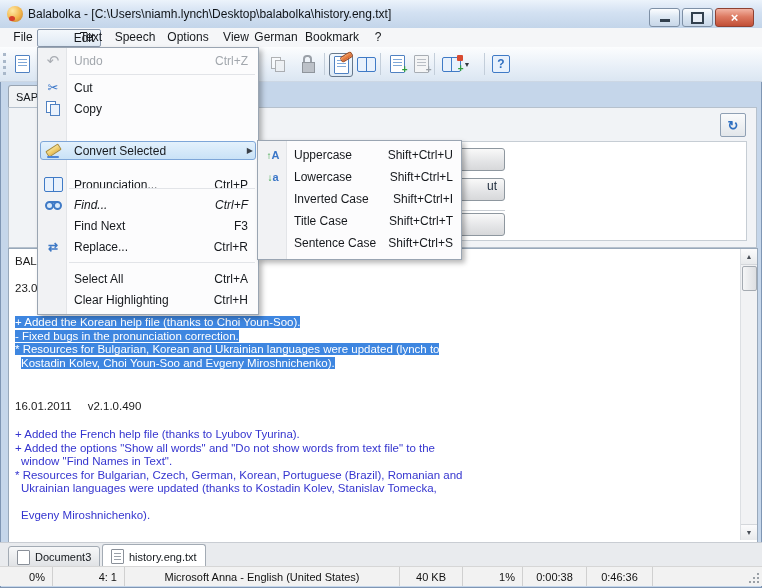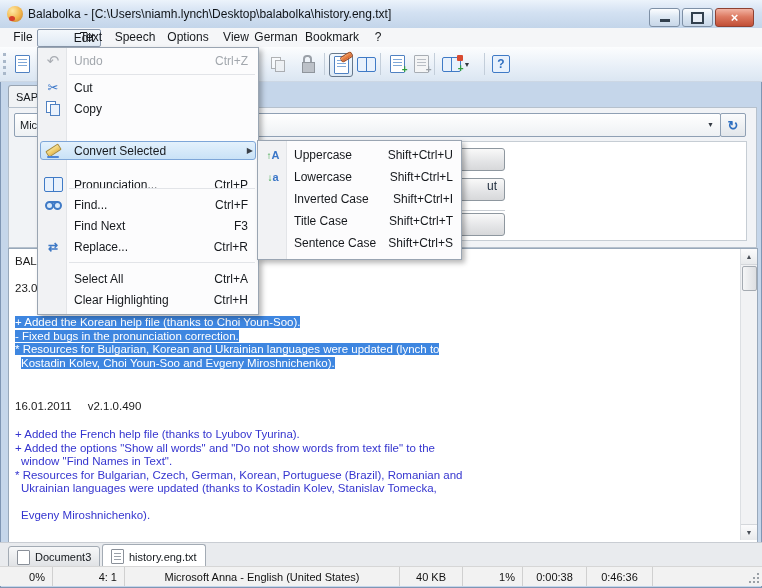--- a/index.html
+++ b/index.html
@@ -227,24 +227,20 @@
     <div class="tb-sep" style="left:484px;"></div>
     <div class="tb-btn" style="left:489px;">
         <span class="ico-help">?</span>
       </div>
   </div>
 
   <div id="sapi-tab" class="abs">
       <span>SAPI</span>
     </div>
   <div id="voice-panel" class="abs">
-    <div id="voice-combo">
-      <span>Mic</span>
-      <span id="combo-arrow">▼</span>
-    </div>
     <div id="refresh-btn">
         <span>↻</span>
       </div>
     <div id="inner-panel">
       <div class="cut-btn" style="top:6px;"></div>
       <div class="cut-btn" style="top:36px;">
           <span>ut</span>
         </div>
       <div id="inner-sep"></div>
       <div class="cut-btn" style="top:71px;"></div>
@@ -335,21 +331,21 @@
       <span class="sub-arrow">▶</span>
     </div>
     <div class="mrow" style="top:126px;">
       <span class="mi-ico">
           <span class="ico-book"></span>
         </span>
       <span class="lbl">Pronunciation...</span>
       <span class="sct">Ctrl+P</span>
     </div>
     <div class="msep" style="top:140px;"></div>
-    <div class="mrow" style="top:146px;">
+    <div class="mrow" style="top:146px;font-style:italic;">
       <span class="mi-ico">
           <span class="ico-binoc"></span>
         </span>
       <span class="lbl">Find...</span>
       <span class="sct">Ctrl+F</span>
     </div>
     <div class="mrow" style="top:167px;">
       <span class="lbl">Find Next</span>
       <span class="sct">F3</span>
     </div>

